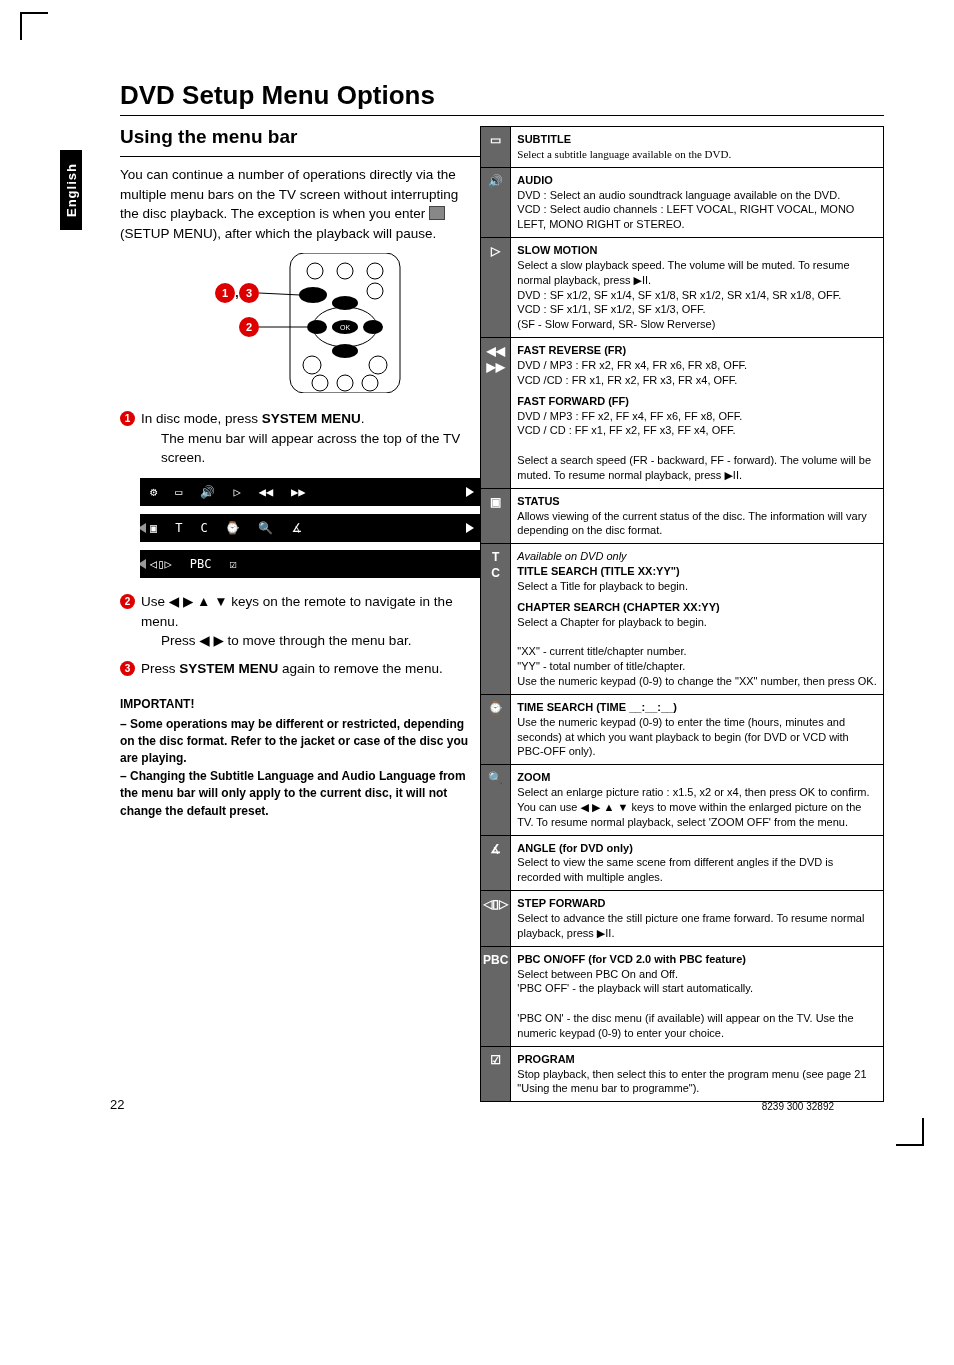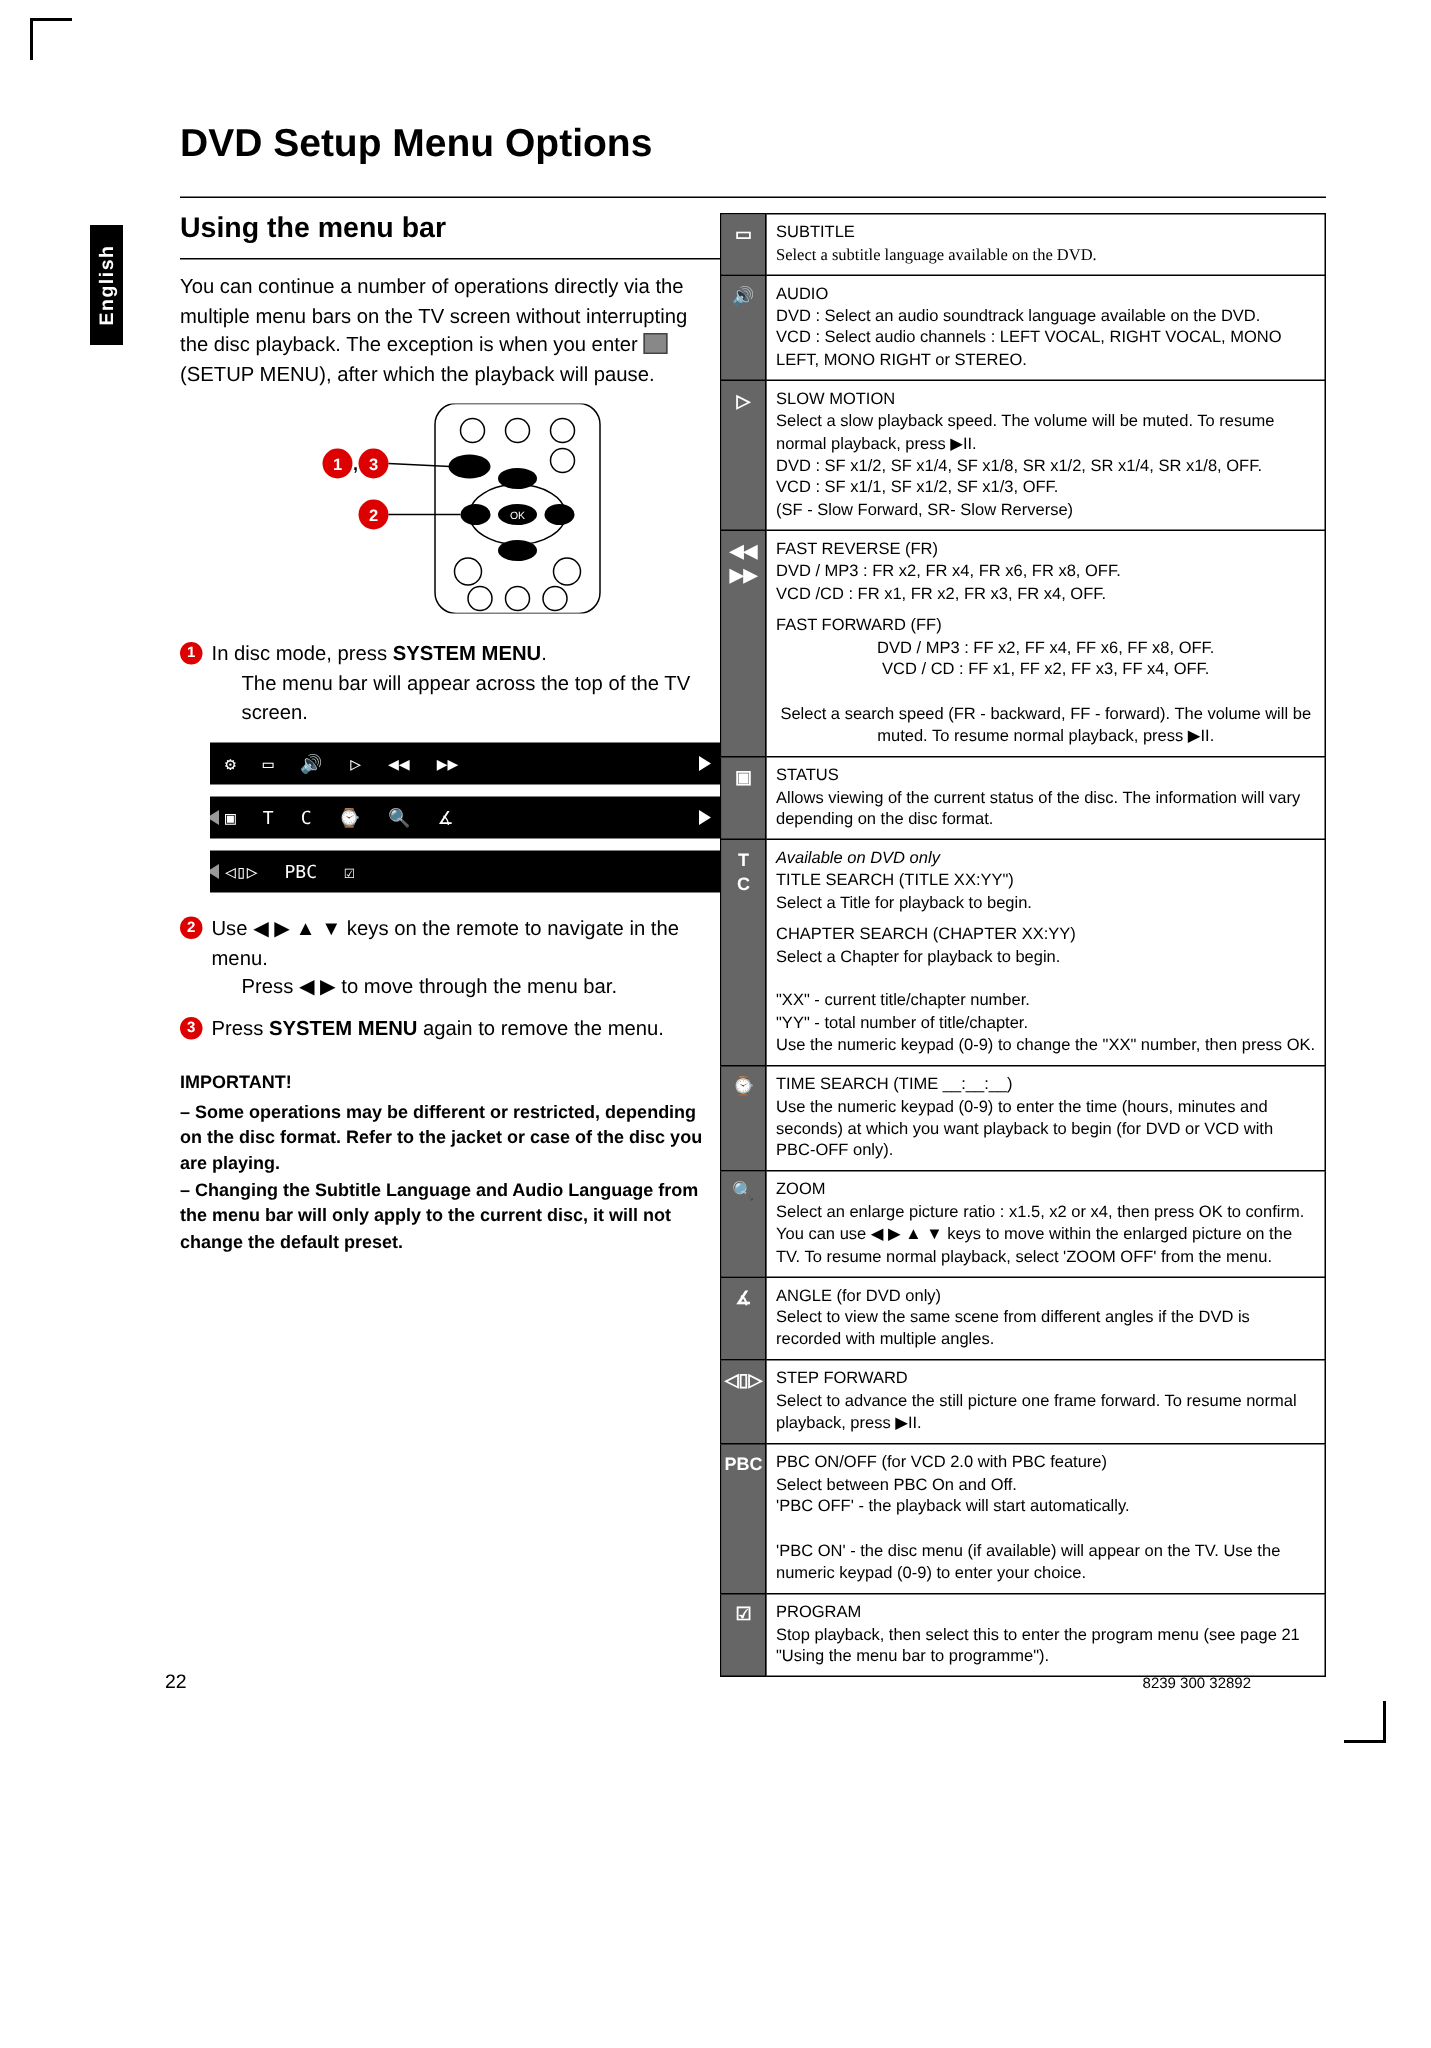--- a/index.html
+++ b/index.html
@@ -1,21 +1,21 @@
 <!DOCTYPE html>
 <html><head>
 <meta charset="utf-8">
 <style>
   * { box-sizing: border-box; margin: 0; padding: 0; }
   html, body { width: 954px; background: #fff; font-family: Arial, Helvetica, sans-serif; color: #000; }
   .page { position: relative; padding: 60px 70px 50px 70px; }
   .crop-tl { position: absolute; top: 12px; left: 20px; width: 28px; height: 28px; border-left: 2px solid #000; border-top: 2px solid #000; }
   .crop-br { position: absolute; bottom: 6px; right: 30px; width: 28px; height: 28px; border-right: 2px solid #000; border-bottom: 2px solid #000; }
   .side-tab { position: absolute; left: 60px; top: 150px; width: 22px; height: 80px; background: #000; color: #fff; writing-mode: vertical-rl; text-orientation: mixed; font-weight: bold; font-size: 13px; display: flex; align-items: center; justify-content: center; letter-spacing: 1px; transform: rotate(180deg); }
-  h1.main-title { font-size: 26px; font-weight: bold; margin: 20px 0 20px 50px; }
+  h1.main-title { font-size: 26px; font-weight: bold; margin: 20px 0 4px 50px; }
   .title-rule { border: none; border-top: 1px solid #000; margin: 0 0 10px 50px; }
   .columns { display: flex; margin-left: 50px; }
   .col-left { width: 360px; }
   .col-right { flex: 1; }
   h2.section { font-size: 19px; font-weight: bold; margin-bottom: 8px; }
   .sub-rule { border: none; border-top: 1px solid #000; margin-bottom: 8px; }
   .body-text { font-size: 13.5px; line-height: 1.45; margin-bottom: 10px; }
   .step { display: flex; gap: 6px; margin-bottom: 8px; }
   .step-num { width: 15px; height: 15px; border-radius: 50%; background: #d00; color: #fff; font-size: 10px; font-weight: bold; display: inline-flex; align-items: center; justify-content: center; flex-shrink: 0; margin-top: 2px; }
   .step-text { font-size: 13.5px; line-height: 1.45; }
@@ -24,21 +24,21 @@
   .remote-diagram svg { display: inline-block; }
   .menu-strips { margin: 10px 0 14px 20px; }
   .strip { background: #000; color: #fff; height: 28px; display: flex; align-items: center; padding: 0 10px; gap: 18px; margin-bottom: 8px; position: relative; font-size: 12px; }
   .strip .arrow-r { position: absolute; right: 6px; top: 50%; transform: translateY(-50%); width: 0; height: 0; border-top: 5px solid transparent; border-bottom: 5px solid transparent; border-left: 8px solid #fff; }
   .strip .arrow-l { position: absolute; left: -2px; top: 50%; transform: translateY(-50%); width: 0; height: 0; border-top: 5px solid transparent; border-bottom: 5px solid transparent; border-right: 8px solid #fff; opacity:0.6;}
   .important-block { font-size: 12px; line-height: 1.45; margin-top: 18px; }
   .important-block strong.hd { display: block; margin-bottom: 2px; }
   .feature-table { border: 1px solid #000; width: 100%; border-collapse: collapse; font-size: 11px; line-height: 1.35; }
   .feature-table td { border: 1px solid #000; padding: 5px 6px; vertical-align: top; }
   .feature-table td.icon-cell { width: 26px; text-align: center; background: #666; color: #fff; font-size: 12px; padding: 5px 2px; vertical-align: top; }
-  .feat-title { font-weight: normal; font-size: 11px; }
+  .feat-title { font-weight: bold; font-size: 11px; }
   .pg-num { position: absolute; left: 110px; bottom: 40px; font-size: 13px; margin-top: 12px; }
   .footer-code { position: absolute; right: 120px; bottom: 40px; font-size: 10px; }
   .mb-glyph { font-family: monospace; }
   .ic-letter { font-weight: bold; }
   .setup-inline { display:inline-block; width:16px; height:14px; background:#888; border:1px solid #444; vertical-align:-2px;}
 </style>
 </head>
 <body>
 
 <div class="page">
@@ -195,21 +195,21 @@
             <tr>
               <td class="icon-cell">
                 <div class="ic-letter">◀◀</div>
                 <div class="ic-letter">▶▶</div>
               </td>
               <td>
                 <div class="feat-title">FAST REVERSE (FR)</div>
                 <div style="white-space: pre-line;">DVD / MP3 : FR x2, FR x4, FR x6, FR x8, OFF.
 VCD /CD : FR x1, FR x2, FR x3, FR x4, OFF.</div>
                 <div class="feat-title" style="margin-top: 6px;">FAST FORWARD (FF)</div>
-                <div style="white-space: pre-line; text-align: center;">DVD / MP3 : FF x2, FF x4, FF x6, FF x8, OFF.
+                <div style="white-space: pre-line;">DVD / MP3 : FF x2, FF x4, FF x6, FF x8, OFF.
 VCD / CD : FF x1, FF x2, FF x3, FF x4, OFF.
 
 Select a search speed (FR - backward, FF - forward). The volume will be muted. To resume normal playback, press ▶II.</div>
               </td>
             </tr>
             <tr>
               <td class="icon-cell">
                 <div class="ic-letter">▣</div>
               </td>
               <td>

